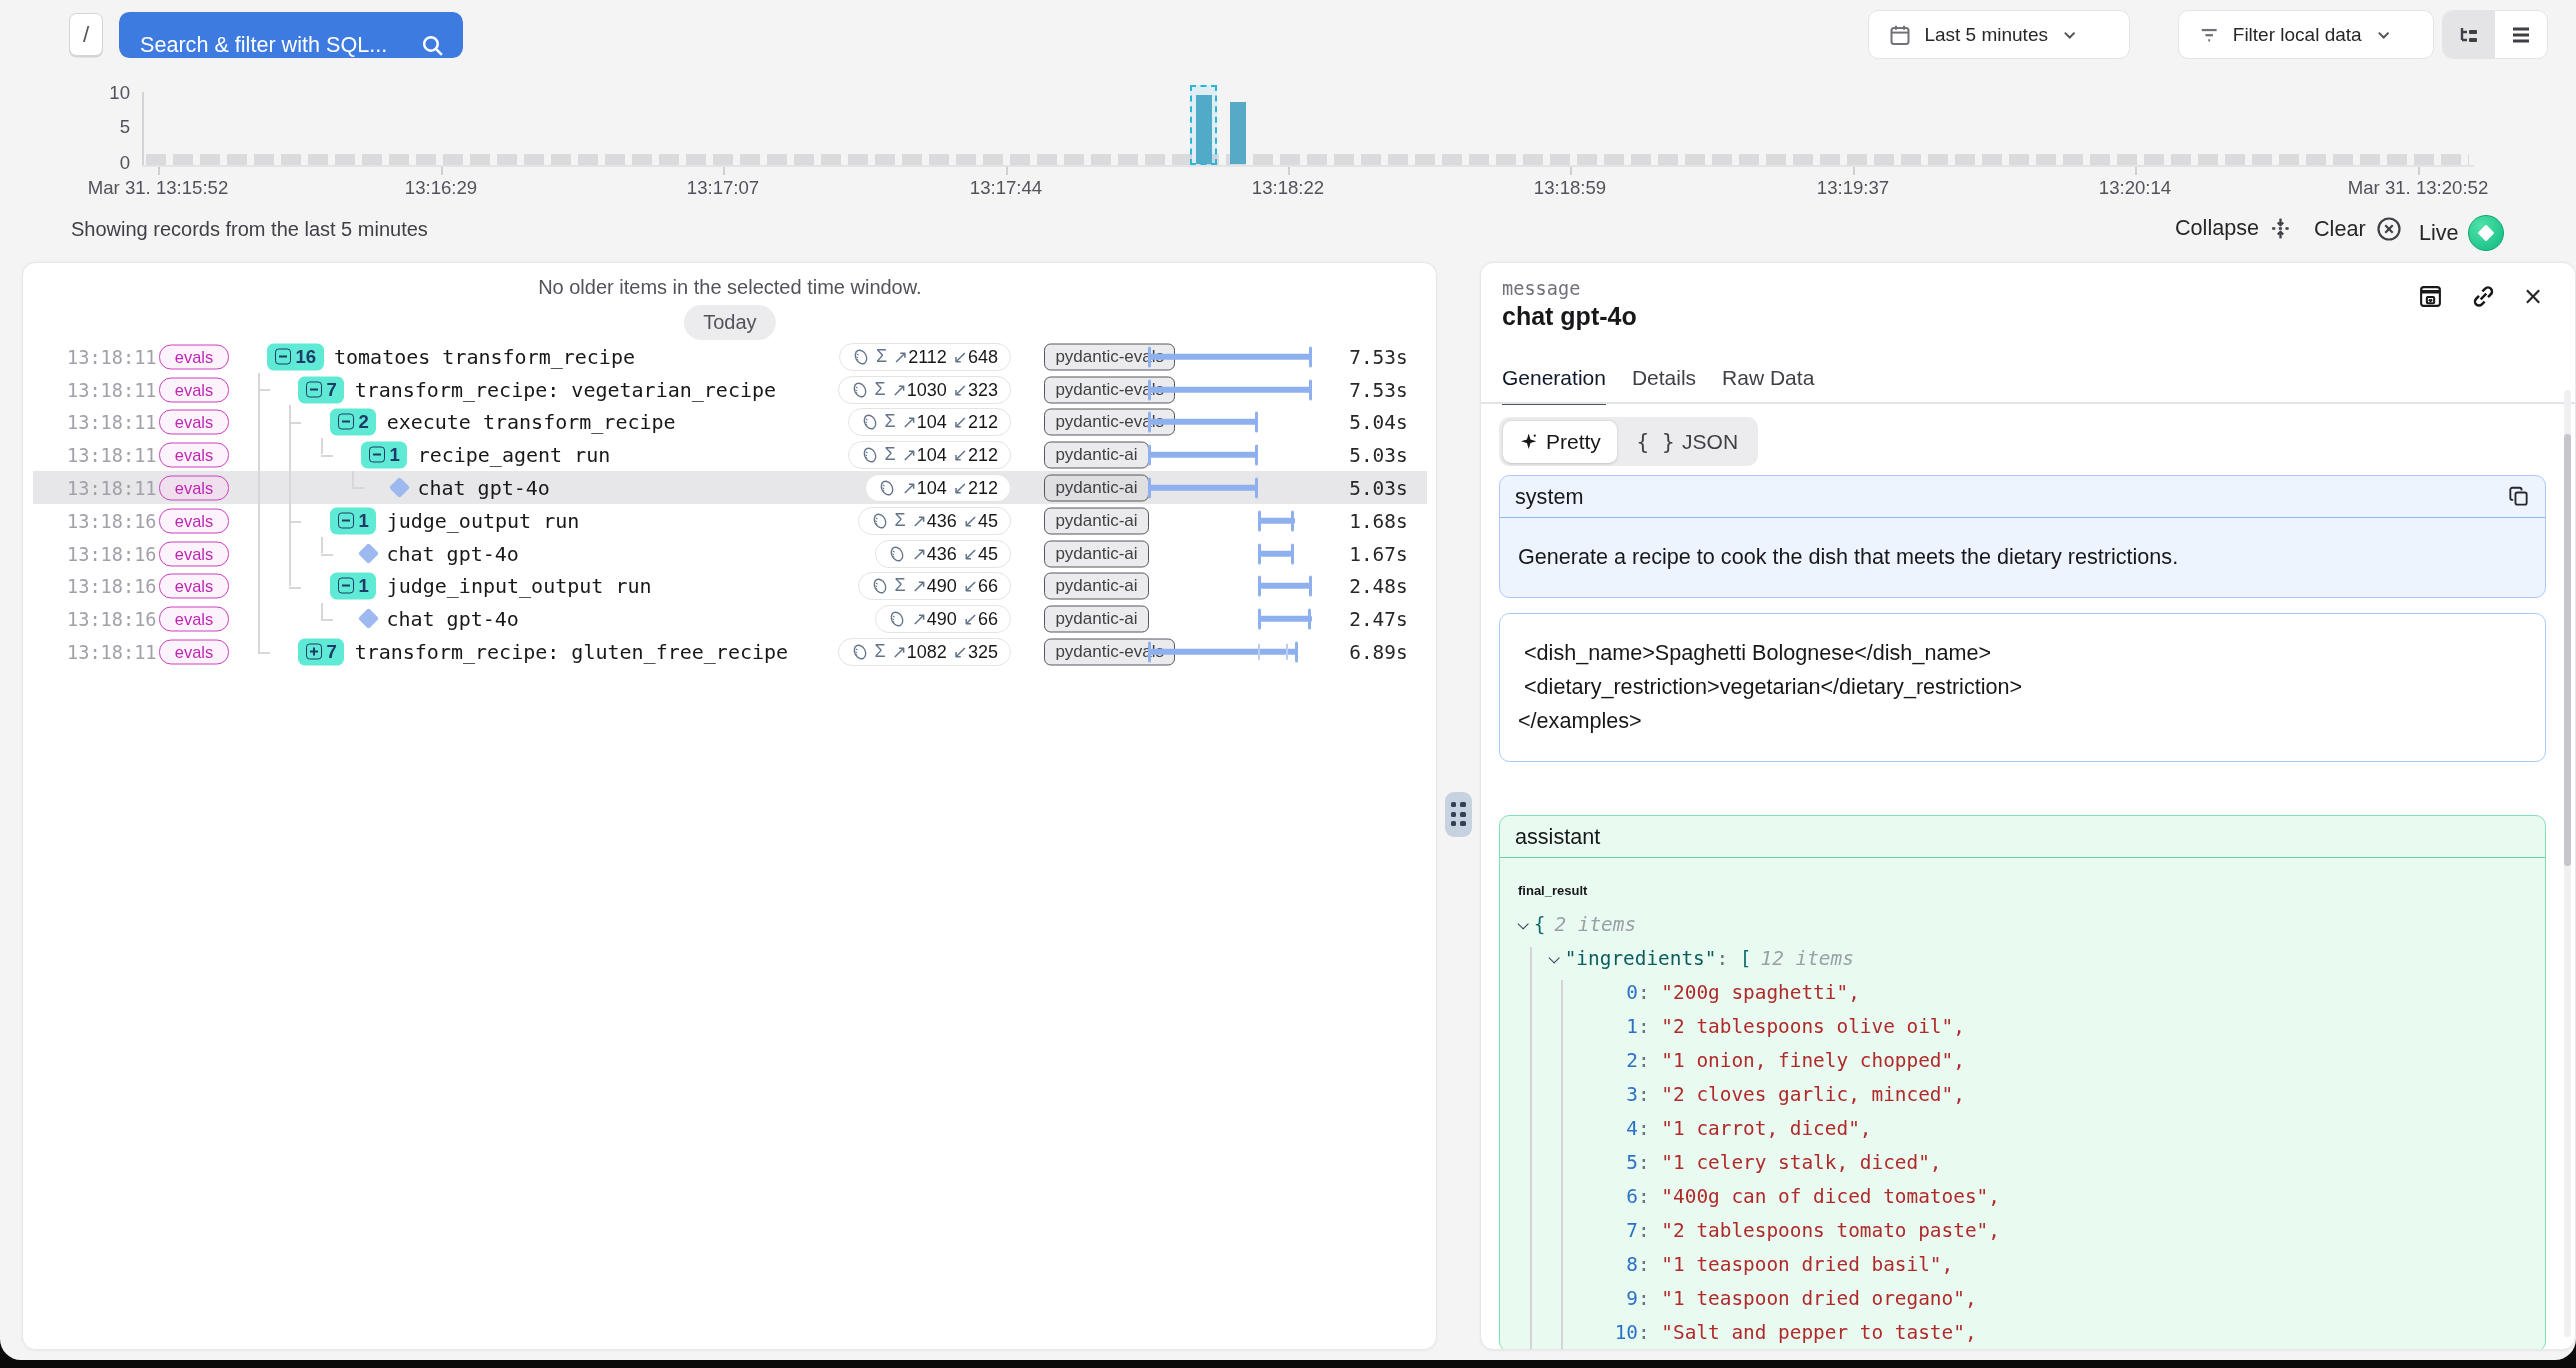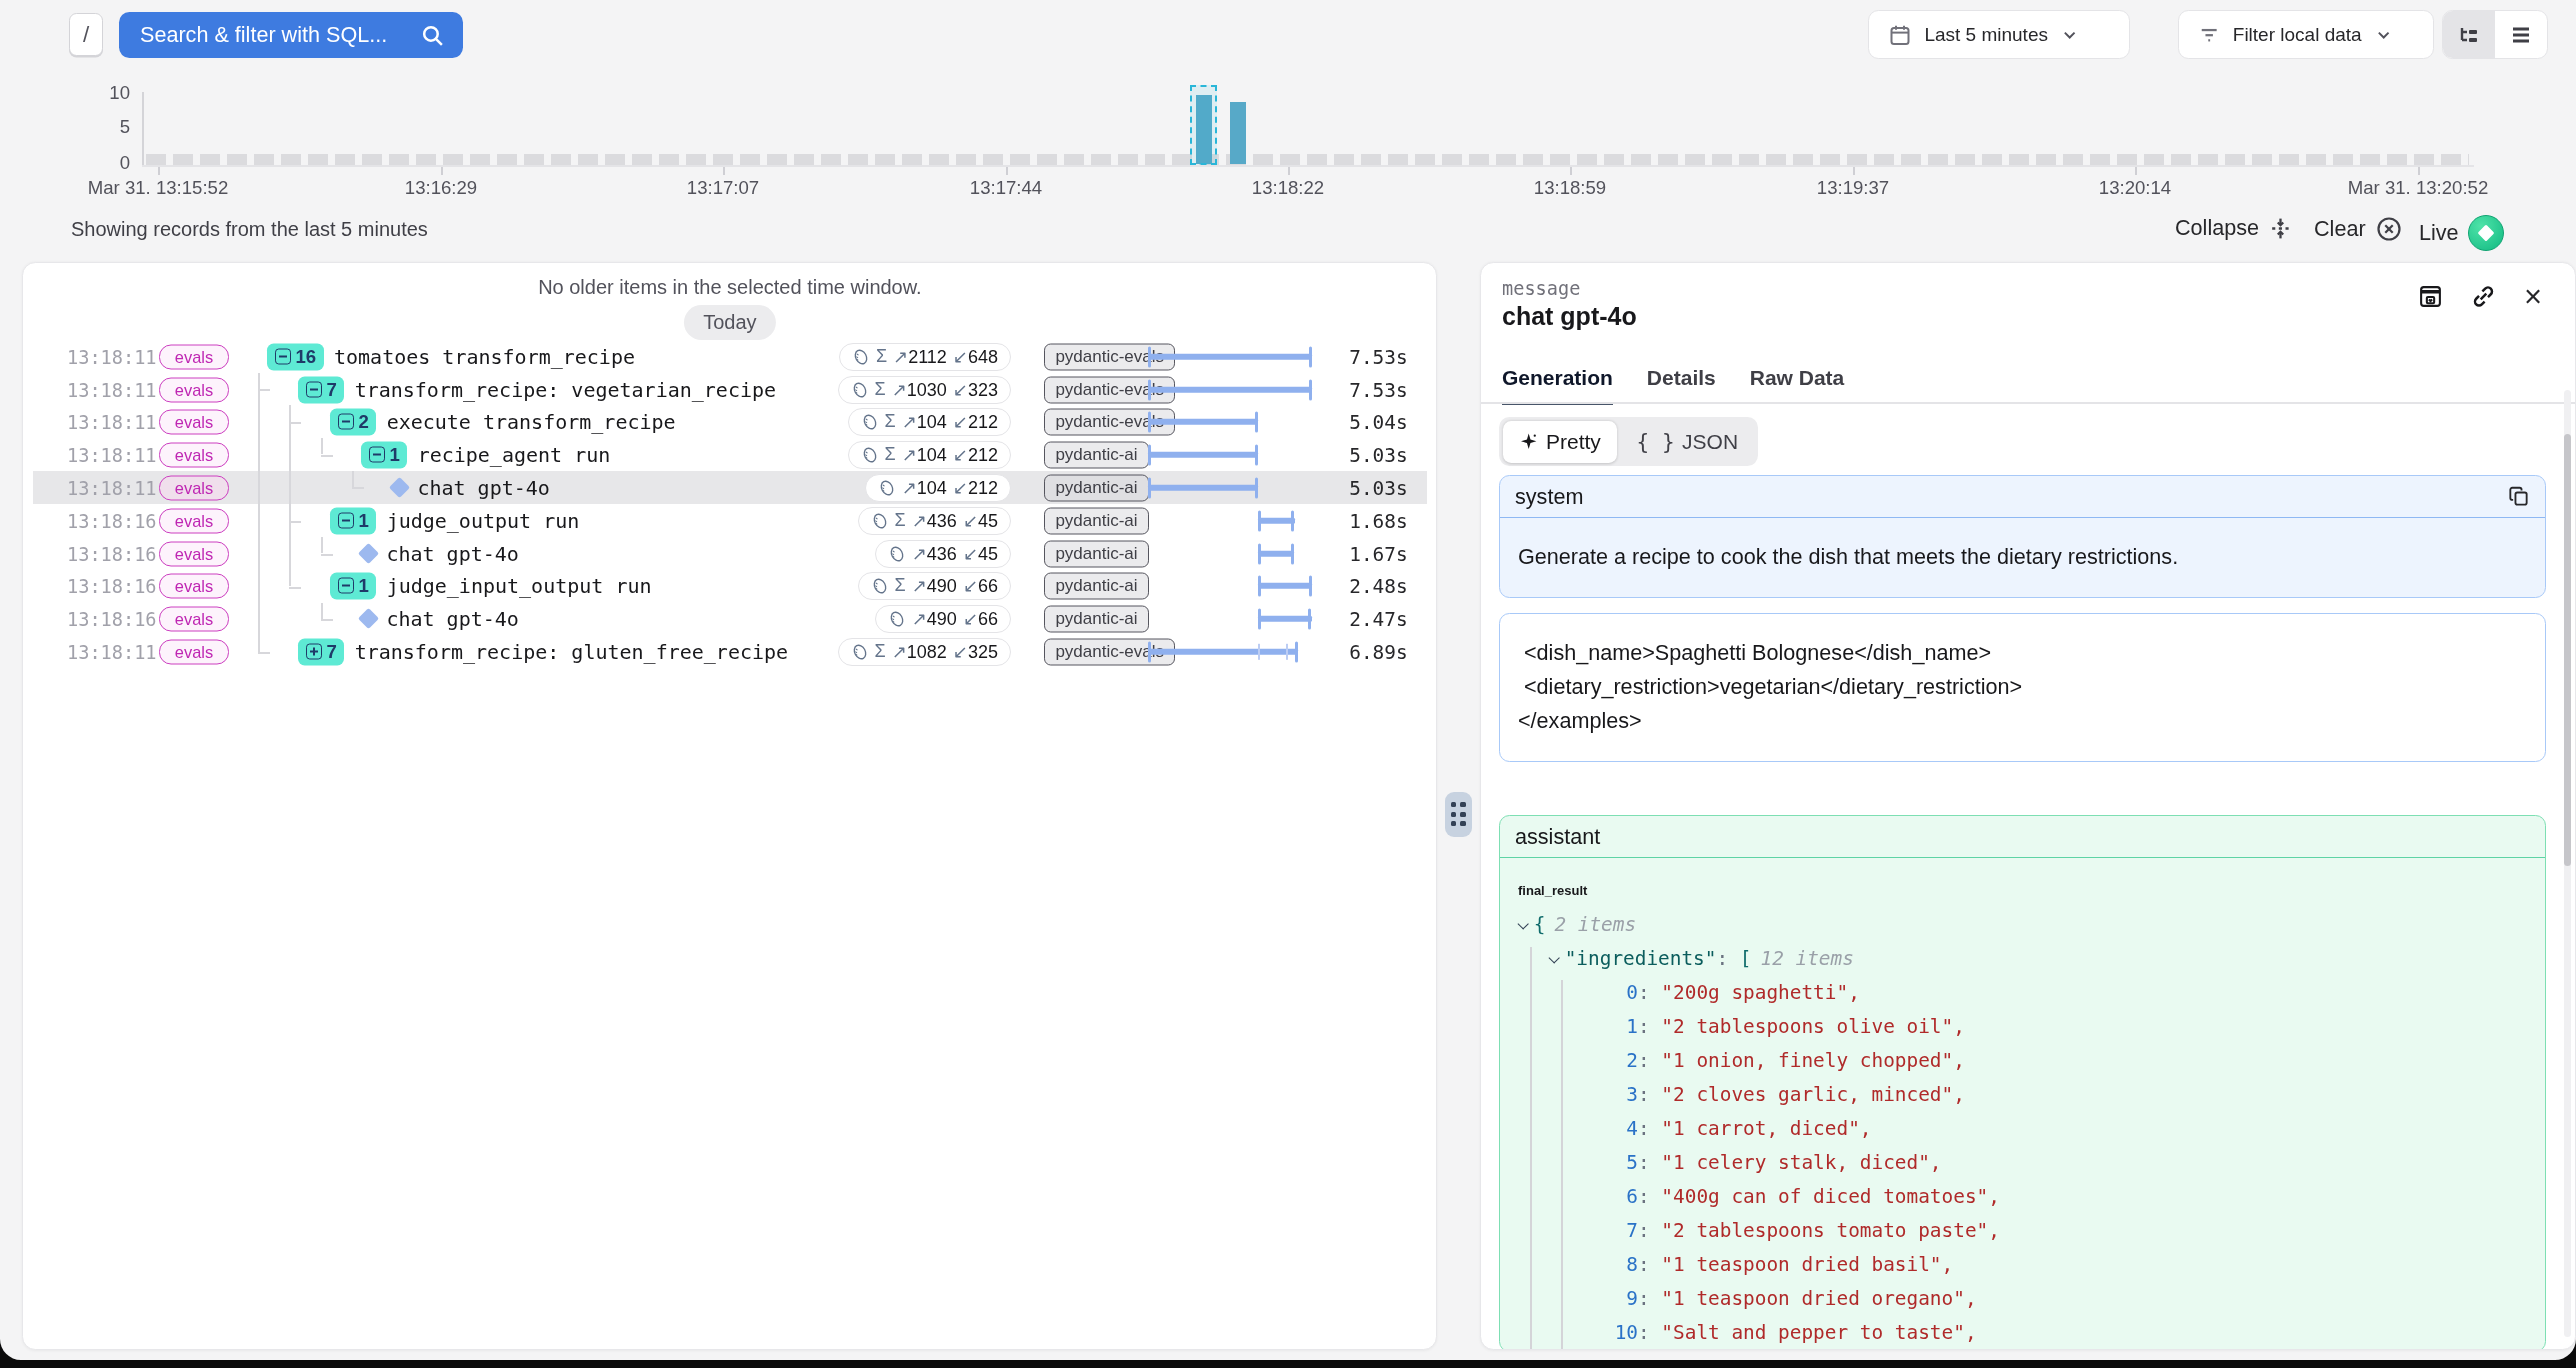--- a/index.html
+++ b/index.html
@@ -7,21 +7,21 @@
   body { font-family:"Liberation Sans", sans-serif; }
   #app { position:absolute; top:0; left:0; width:2576px; height:1360px; background:#f4f4f5;
          border-radius:0 0 21px 21px; overflow:hidden; }
   .mono { font-family:"DejaVu Sans Mono", monospace; }
 
   
   .kbd-key { position:absolute; left:69px; top:13.4px; width:34px; height:43px; background:#fff;
     border:1.5px solid #d4d4d8; border-radius:7.5px; box-shadow:0 1.5px 0 #d4d4d8;
     display:flex; align-items:center; justify-content:center; font-size:22.4px; color:#52525b; }
   .search-pill { position:absolute; left:119px; top:12px; width:344px; height:46px; background:#3e7be0;
-    border-radius:10.4px; display:flex; align-items:center; justify-content:space-between;
+    border-radius:10.4px; display:flex; align-items:flex-end; justify-content:space-between;
     padding:0 18px 0 21px; color:#fff; font-size:21.6px; cursor:pointer; }
   .tb-pill { position:absolute; top:10.4px; height:49px; background:#fff; border:1.5px solid #e4e4e7;
     border-radius:10.4px; display:flex; align-items:center; gap:12px; padding:0 19.4px;
     font-size:19px; color:#27272a; cursor:pointer; }
   #time-range { left:1868px; width:262px; }
   #filter-local { left:2178px; width:256px; }
   .view-toggle { position:absolute; left:2442px; top:10.4px; width:106px; height:49px; background:#fff;
     border:1.5px solid #e4e4e7; border-radius:10.4px; display:flex; overflow:hidden; }
   .view-toggle .seg { flex:1; display:flex; align-items:center; justify-content:center; cursor:pointer; }
   .view-toggle .seg.active { background:#e4e4e7; }
@@ -103,21 +103,21 @@
 5; }
   .grip i { width:5.2px; height:5.2px; background:#334155; border-radius:1.5px; }
 
   
   .dp-kind { position:absolute; left:21px; top:15px; font-size:18.6px; color:#71717a;
     font-family:"DejaVu Sans Mono",monospace; }
   .dp-title { position:absolute; left:21px; top:39px; font-size:25px; font-weight:600; color:#18181b; }
   .dp-icons { position:absolute; right:33px; top:18px; display:flex; gap:27px; align-items:center; }
   .dp-icons .ic { cursor:pointer; color:#18181b; }
   .dp-close { font-size:31px; line-height:1; color:#27272a; cursor:pointer; }
-  .tabs { position:absolute; left:21px; top:103px; display:flex; gap:34px; font-size:21px; color:#3f3f46;font-weight:bold; }
+  .tabs { position:absolute; left:21px; top:103px; display:flex; gap:26px; font-size:21px; color:#3f3f46; }
   .tab { padding-bottom:12px; cursor:pointer; }
   .tab.active { color:#0f172a; border-bottom:3px solid #475569; }
   .tab-sep { position:absolute; left:0; top:139px; width:100%; height:1.5px; background:#e4e4e7; }
   .seg-group { position:absolute; left:18px; top:154px; height:49px; background:#ececee; border-radius:10.4px;
     display:flex; align-items:center; padding:3.7px; gap:3px; }
   .seg-btn { height:42px; border-radius:8.2px; display:flex; align-items:center; gap:7.5px;
     padding:0 16.4px; font-size:21px; color:#3f3f46; cursor:pointer; }
   .seg-btn.active { background:#fff; box-shadow:0 0.7px 3px rgba(0,0,0,0.18); color:#18181b; }
   .card { position:absolute; left:18px; width:1047px; border-radius:10.4px; overflow:hidden; }
   .card-h { height:42px; display:flex; align-items:center; justify-content:space-between;

